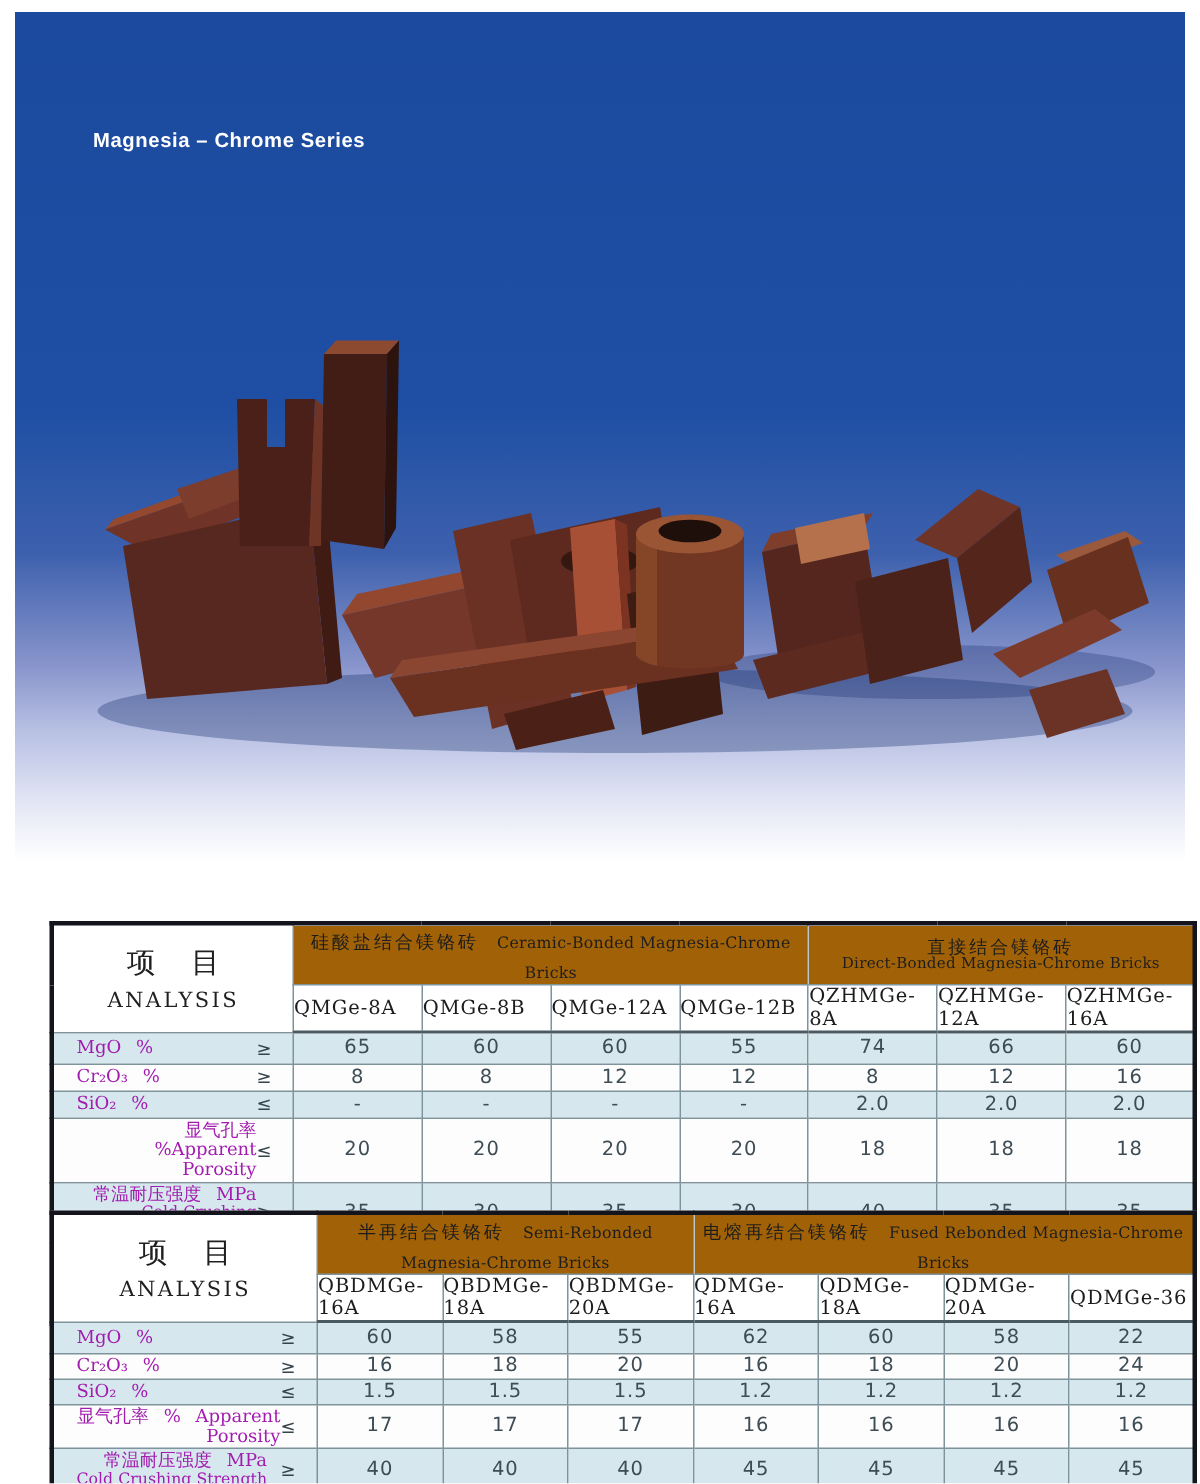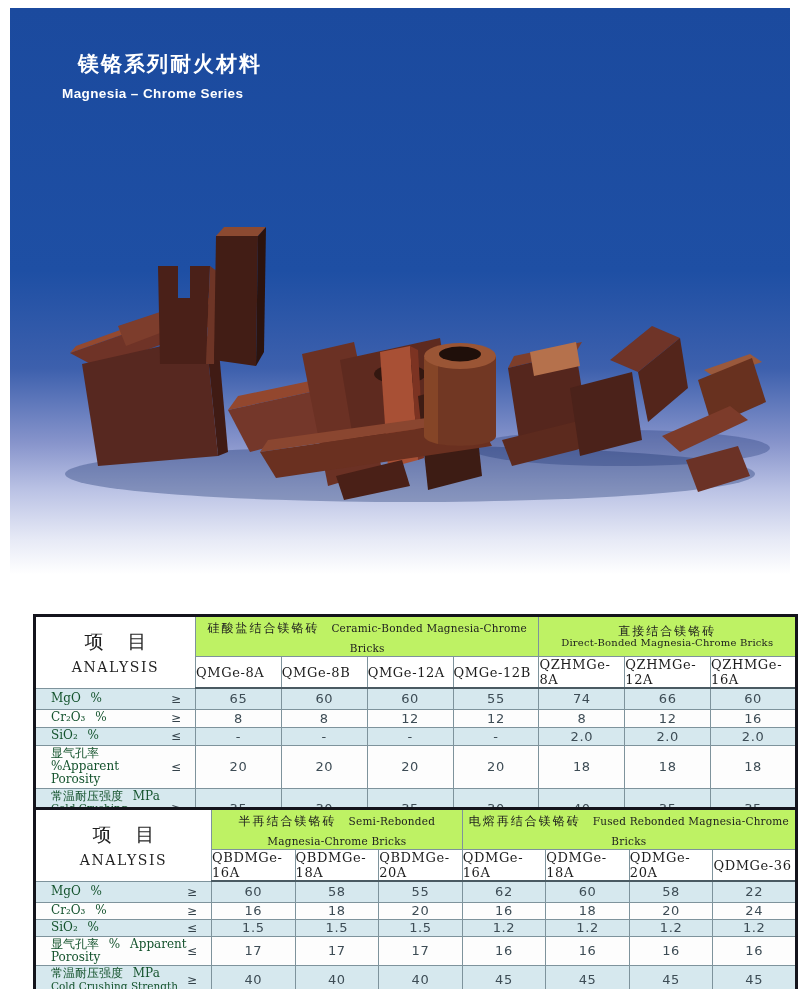--- a/index.html
+++ b/index.html
@@ -16,34 +16,34 @@
   .bricks{position:absolute;left:0;top:0;width:780px;height:572px;}
   
   .spec{position:absolute;left:33px;width:762px;border-collapse:collapse;table-layout:fixed;
     border:3px solid #14141c;background:#fdfdfd;}
   .spec th,.spec td{border:1px solid #7e939c;padding:0;overflow:hidden;}
   .spec th{font-weight:normal;}
   .spec th.analysis{background:#ffffff;font-family:"DejaVu Serif","Liberation Serif",serif;
     color:#1f1f1f;vertical-align:middle;text-align:center;}
   .azh{font-size:19px;letter-spacing:9px;text-indent:9px;text-align:center;}
   .aen{font-size:14px;letter-spacing:1.6px;margin-top:4px;}
-  .spec th.group{background:#bef264;font-family:"DejaVu Serif","Liberation Serif",serif;
+  .spec th.group{background:#a16207;font-family:"DejaVu Serif","Liberation Serif",serif;
     color:#1d1d1d;text-align:center;vertical-align:middle;}
   .gzh{font-size:12px;letter-spacing:2px;}
   .gen{font-size:10.5px;margin-left:12px;letter-spacing:.2px;}
   .group.twolines .gzh{display:block;line-height:1.05;}
   .group.twolines .gen{display:block;margin-left:0;font-size:10px;line-height:1.1;}
   .spec tr.colnames th{background:#ffffff;font-family:"DejaVu Serif","Liberation Serif",serif;
     font-size:13px;color:#1c1c1c;letter-spacing:.6px;text-align:left;vertical-align:middle;
     border-bottom:2px solid #4a5a62;}
   .spec tbody tr.stripe td{background:#d6e8ee;}
   td.label{background:inherit;}
   .lblwrap{display:flex;align-items:center;justify-content:space-between;
     padding:1px 14px 1px 15px;}
-  .lbl{font-family:"DejaVu Serif","Liberation Serif",serif;color:#14532d;text-align:left;
+  .lbl{font-family:"DejaVu Serif","Liberation Serif",serif;color:#a21caf;text-align:right;
     line-height:1.12;}
   .lbl .l1{font-size:12px;word-spacing:6px;}
   .lbl .l2{font-size:10.5px;word-spacing:0;}
   .sym{font-family:"DejaVu Sans","Liberation Sans",sans-serif;font-size:12px;color:#34424a;}
   td.val{text-align:center;vertical-align:middle;
     font-family:"DejaVu Sans","Liberation Sans",sans-serif;font-size:13px;color:#3d4c55;
     letter-spacing:.6px;}
 </style>
 </head>
 <body>
@@ -102,21 +102,20 @@
         <polygon points="628,364 670,330 678,380 638,414" fill="#53251b"></polygon>
 
         <polygon points="694,362 740,346 752,354 706,370" fill="#9a593c"></polygon>
         <polygon points="688,372 742,350 756,394 702,418" fill="#68311f"></polygon>
         <polygon points="652,428 720,398 738,412 670,444" fill="#7c3b2a"></polygon>
         <polygon points="676,452 728,438 740,468 688,484" fill="#6b3226"></polygon>
 
         <polygon points="326,468 392,452 400,478 334,492" fill="#4a2017"></polygon>
       </g>
     </svg>
-    <div class="title-zh">镁铬系列耐火材料</div>
     <div class="title-en">Magnesia – Chrome Series</div>
   </div>
 
   <div id="tables">
       <table class="spec" id="table1" style="top: 614px;">
         <colgroup>
           <col style="width: 161px;">
           <col style="width: 85.8571px;">
           <col style="width: 85.8571px;">
           <col style="width: 85.8571px;">

